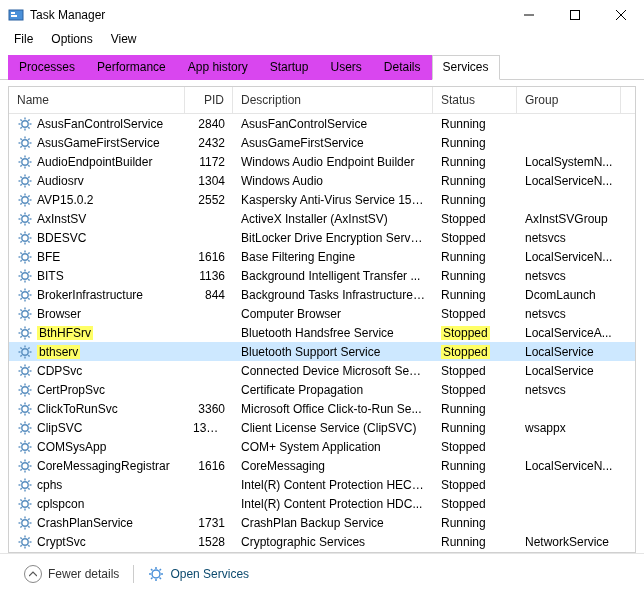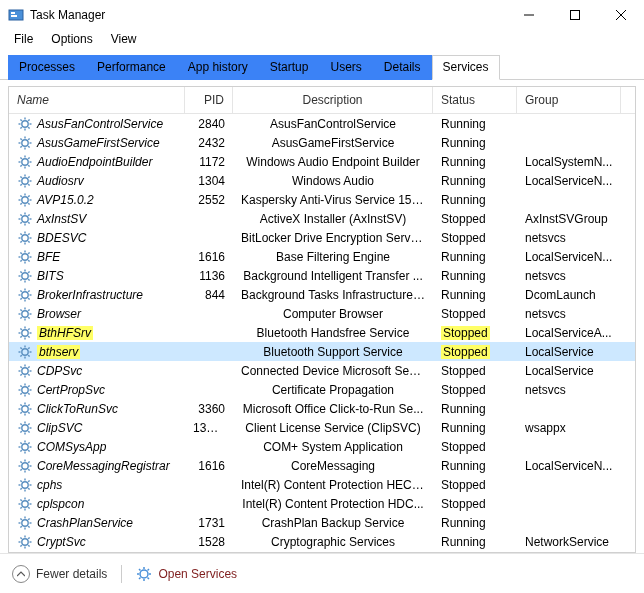--- a/index.html
+++ b/index.html
@@ -50,21 +50,21 @@
     padding: 4px 8px 0 8px;
     border-bottom: 1px solid #d0d0d0;
   }
   .tab {
     padding: 4px 10px 5px 10px;
     font-size: 12px;
     border: 1px solid transparent;
     border-bottom: none;
     position: relative;
     top: 1px;
-    background: #3b82f6;
+    background: #d946ef;
   }
   .tab.active {
     border: 1px solid #d0d0d0;
     border-bottom: 1px solid #fff;
     background: #fff;
   }
 
   
   .tablewrap {
     flex: 1;
@@ -82,23 +82,23 @@
     font-size: 12px;
     color: #333;
   }
   .header-row .col {
     padding: 6px 8px;
     border-right: 1px solid #e5e5e5;
     white-space: nowrap;
     overflow: hidden;
     text-overflow: ellipsis;
   }
-  .col-name { width: 176px; font-style: italic; }
+  .col-name { width: 176px; }
   .col-pid { width: 48px; text-align: right; }
-  .col-desc { width: 200px; text-align: center; }
+  .col-desc { width: 200px; }
   .col-status { width: 84px; }
   .col-group { width: 104px; }
 
   .rows {
     flex:1;
     overflow-y: scroll;
   }
   .row {
     display: flex;
     align-items: center;
@@ -120,34 +120,34 @@
   .row .col-pid { text-align: right; }
   .hl { background: #ffff66; display:inline-block; padding:0 2px; }
   .hl-status { background: #ffff66; display:inline-block; padding:0 2px; }
 
   
   .footer {
     height: 40px;
     display:flex;
     align-items:center;
     gap: 4px;
-    padding: 0 12px;
+    padding: 0 24px;
     border-top:1px solid #e5e5e5;
   }
   .footer .fewer {
     display:flex; align-items:center; gap:6px;
     color:#333;
   }
   .circle {
     width: 18px; height: 18px; border:1px solid #888; border-radius:50%;
     display:flex; align-items:center; justify-content:center;
     font-size:10px; color:#555;
   }
   .footer .sep { width:1px; height:18px; background:#ccc; margin:0 10px; }
-  .footer .open { color:#7f1d1d; display:flex; align-items:center; gap:6px; }
+  .footer .open { color:#0c4a6e; display:flex; align-items:center; gap:6px; }
 
   
   svg.gear { width:16px; height:16px; }
 </style>
 </head>
 <body>
 
 <div class="titlebar">
   <span class="icon">
     <svg viewBox="0 0 16 16">

